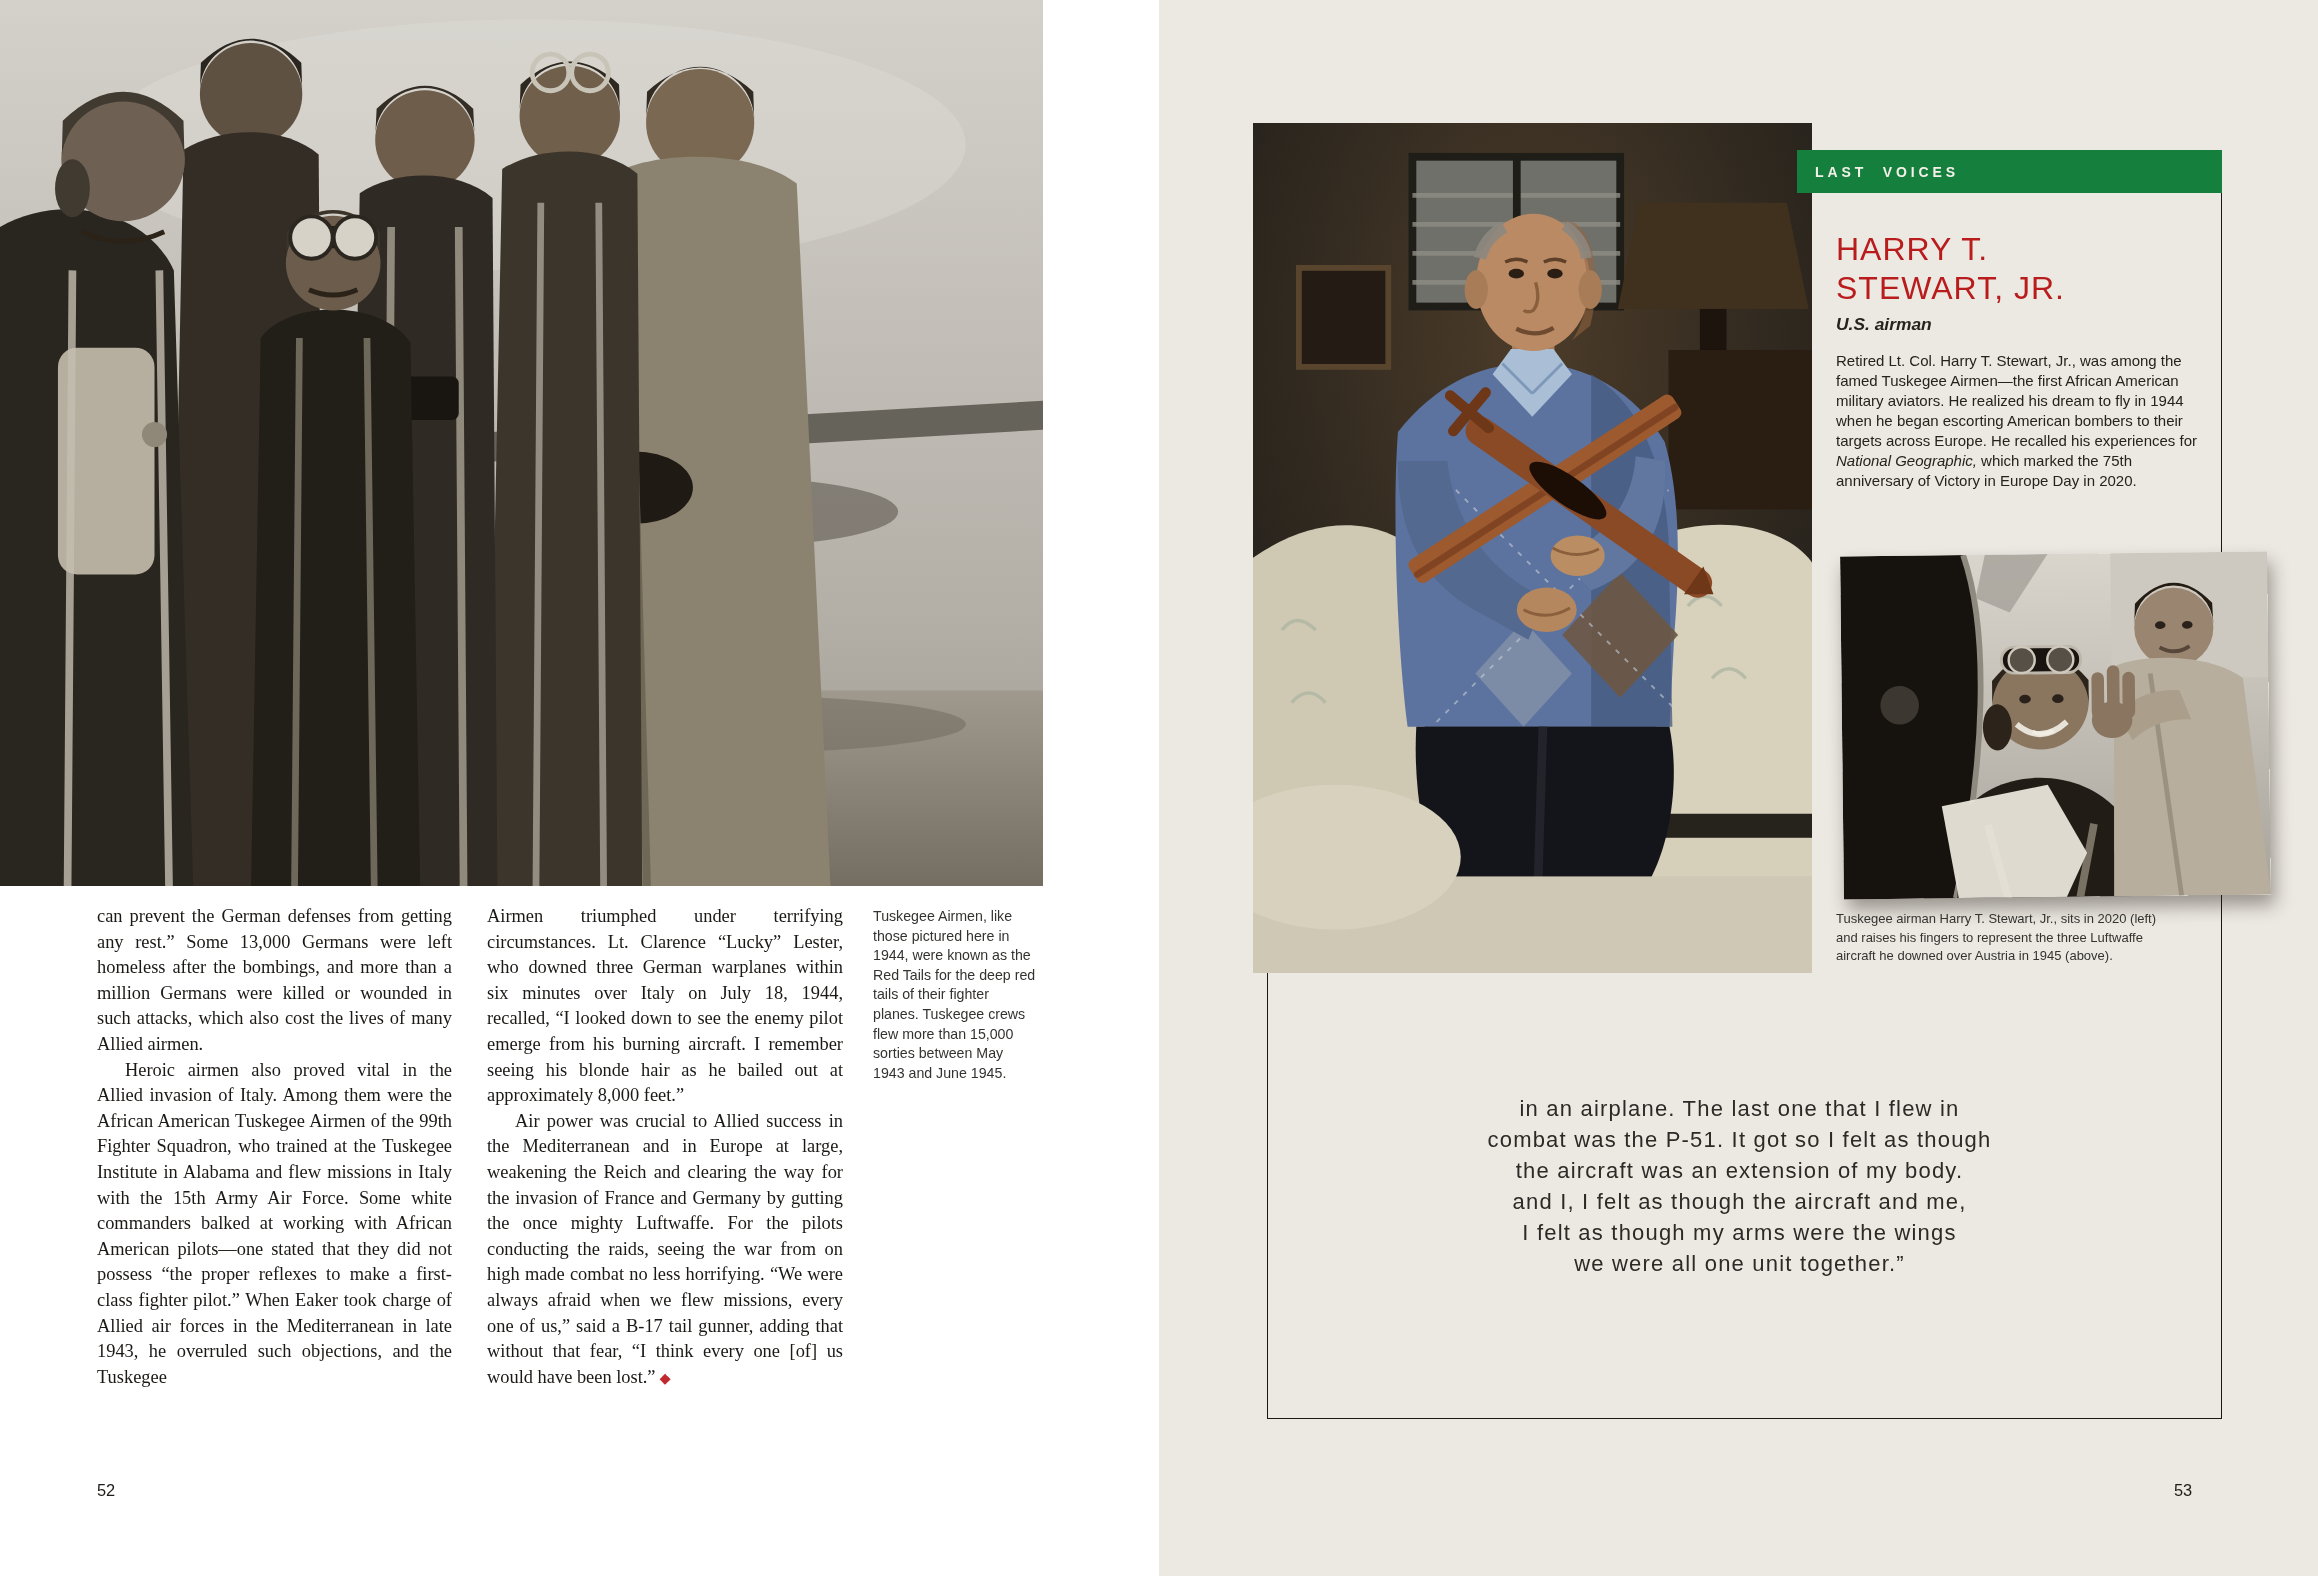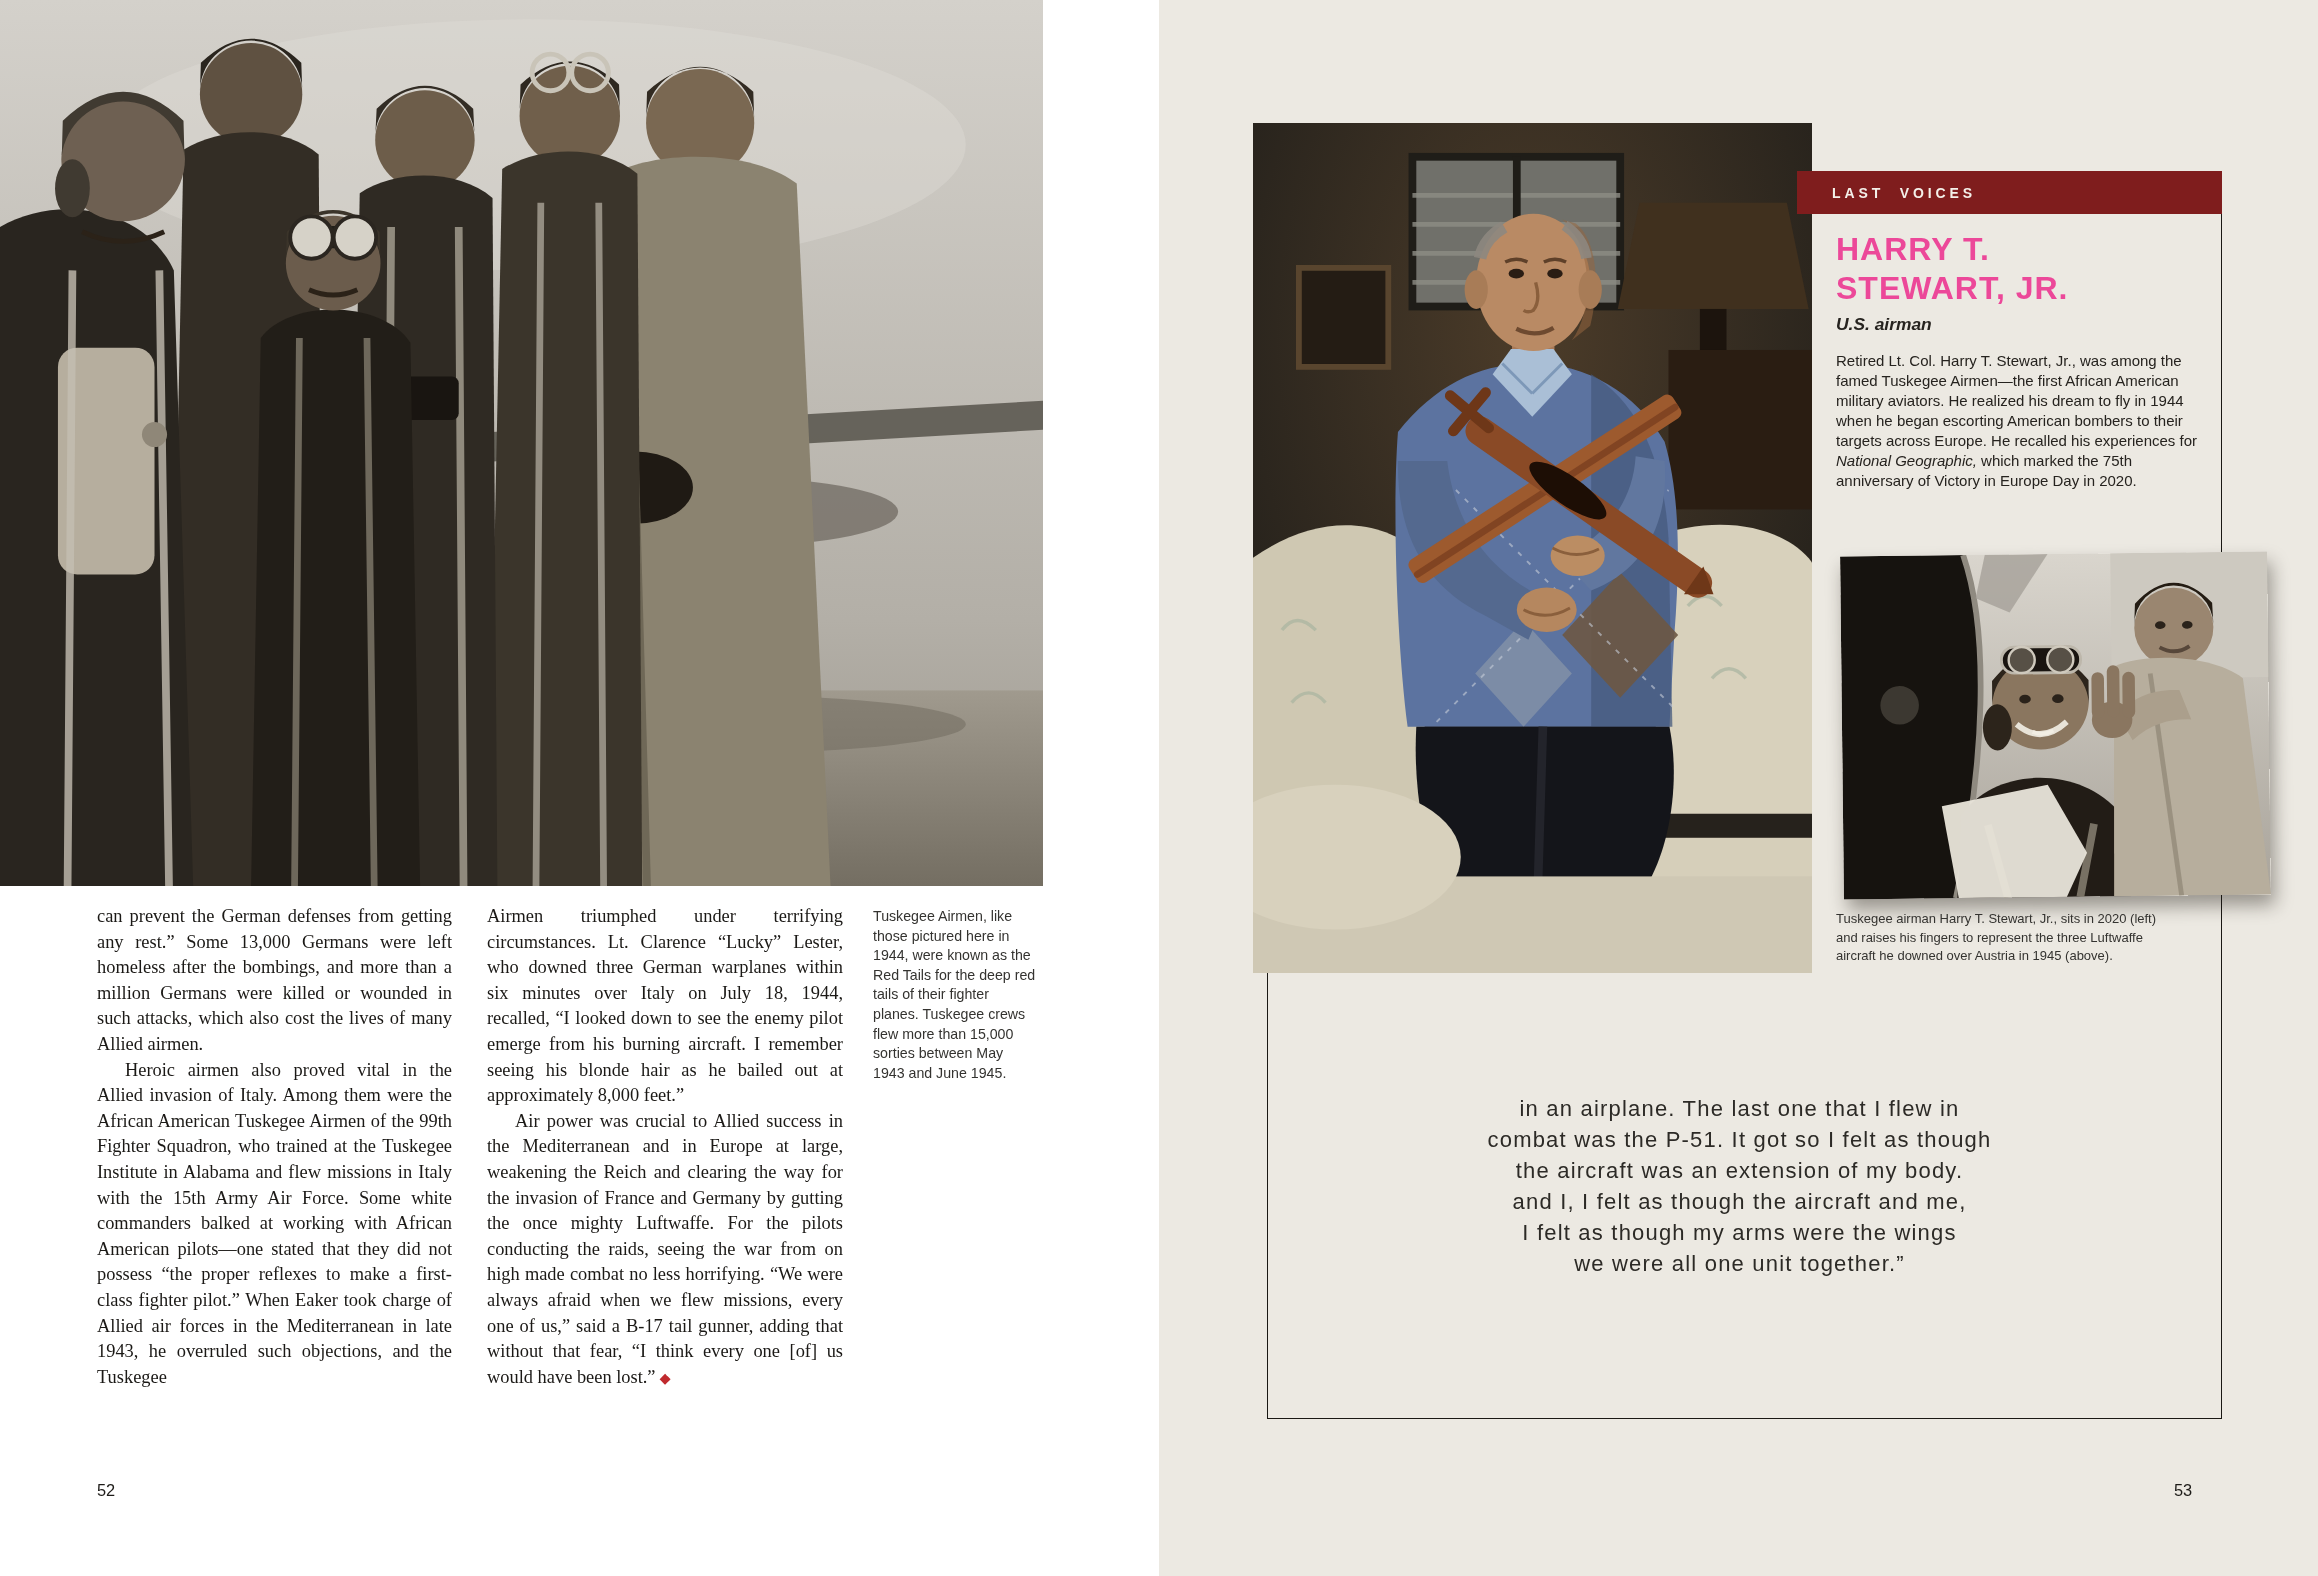--- a/index.html
+++ b/index.html
@@ -44,33 +44,32 @@
   
   #quote-box {
     left:1267px; top:191px; width:955px; height:1228px;
     border:1.9px solid #1a1814;
   }
   #portrait-photo { left:1253px; top:123px; width:559px; height:850px; overflow:hidden; }
   #portrait-photo svg { display:block; width:100%; height:100%; }
 
   #kicker-bar {
     left:1797px; top:150px; width:425px; height:43px;
-    background:#7f1d1d;
+    background:#15803d;
     color:#f4f0e9;
     font-size:14px; font-weight:bold;
     letter-spacing:3.9px; word-spacing:7.7px;
     line-height:44px;
-    padding-left:35px;
-    margin-top:21px;
+    padding-left:18px;
   }
 
   #profile-head { left:1836px; top:230px; width:367px; }
   .profile-name {
-    font-size:32px; font-weight:bold; line-height:39px;
-    letter-spacing:1px; color:#ec4899;
+    font-size:32px; font-weight:normal; line-height:39px;
+    letter-spacing:1px; color:#b91c1c;
   }
   #profile-role {
     margin-top:5.8px;
     font-size:17.4px; font-weight:bold; font-style:italic;
     line-height:21px; color:#26231f;
   }
   #profile-bio {
     margin-top:16.4px;
     font-size:15px; line-height:20px; color:#26231f;
     width:361px;

